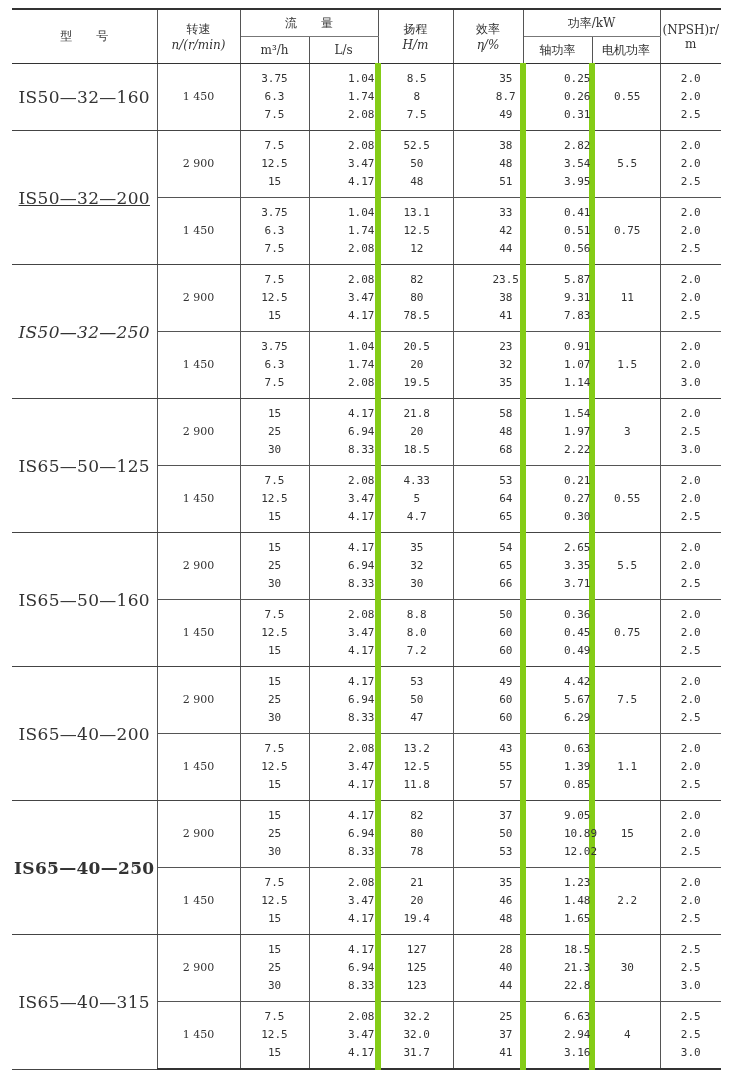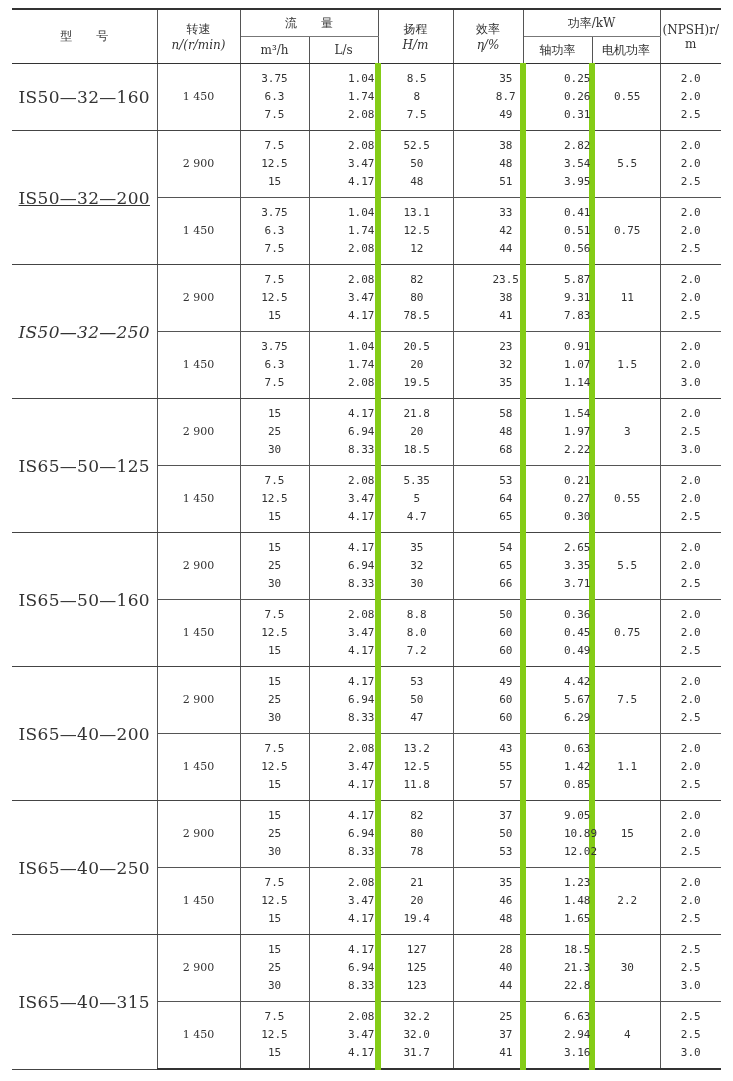--- a/index.html
+++ b/index.html
@@ -282,21 +282,21 @@
             <span class="v">7.5</span>
             <span class="v">12.5</span>
             <span class="v">15</span>
           </td>
           <td class="cell grey-r">
             <span class="v">2.08</span>
             <span class="v">3.47</span>
             <span class="v">4.17</span>
           </td>
           <td class="cell grey-l">
-            <span class="v">5.35</span>
+            <span class="v">4.33</span>
             <span class="v">5</span>
             <span class="v">4.7</span>
           </td>
           <td class="cell grey-r">
             <span class="v">53</span>
             <span class="v">64</span>
             <span class="v">65</span>
           </td>
           <td class="cell grey-l grey-r">
             <span class="v">0.21</span>
@@ -431,32 +431,32 @@
             <span class="v">12.5</span>
             <span class="v">11.8</span>
           </td>
           <td class="cell grey-r">
             <span class="v">43</span>
             <span class="v">55</span>
             <span class="v">57</span>
           </td>
           <td class="cell grey-l grey-r">
             <span class="v">0.63</span>
-            <span class="v">1.42</span>
+            <span class="v">1.39</span>
             <span class="v">0.85</span>
           </td>
           <td class="cell grey-l">1.1</td>
           <td class="cell last">
             <span class="v">2.0</span>
             <span class="v">2.0</span>
             <span class="v">2.5</span>
           </td>
         </tr>
         <tr>
-          <td class="first model" rowspan="2" style="border-bottom: 1.5px solid rgb(68, 68, 68);">IS65—40—250</td>
+          <td class="first model" rowspan="2" style="border-bottom: 1.5px solid rgb(68, 68, 68); font-weight: bold;">IS65—40—250</td>
           <td class="cell" style="font-family: &quot;DejaVu Serif&quot;, serif;">2 900</td>
           <td class="cell ">
             <span class="v">15</span>
             <span class="v">25</span>
             <span class="v">30</span>
           </td>
           <td class="cell grey-r">
             <span class="v">4.17</span>
             <span class="v">6.94</span>
             <span class="v">8.33</span>

